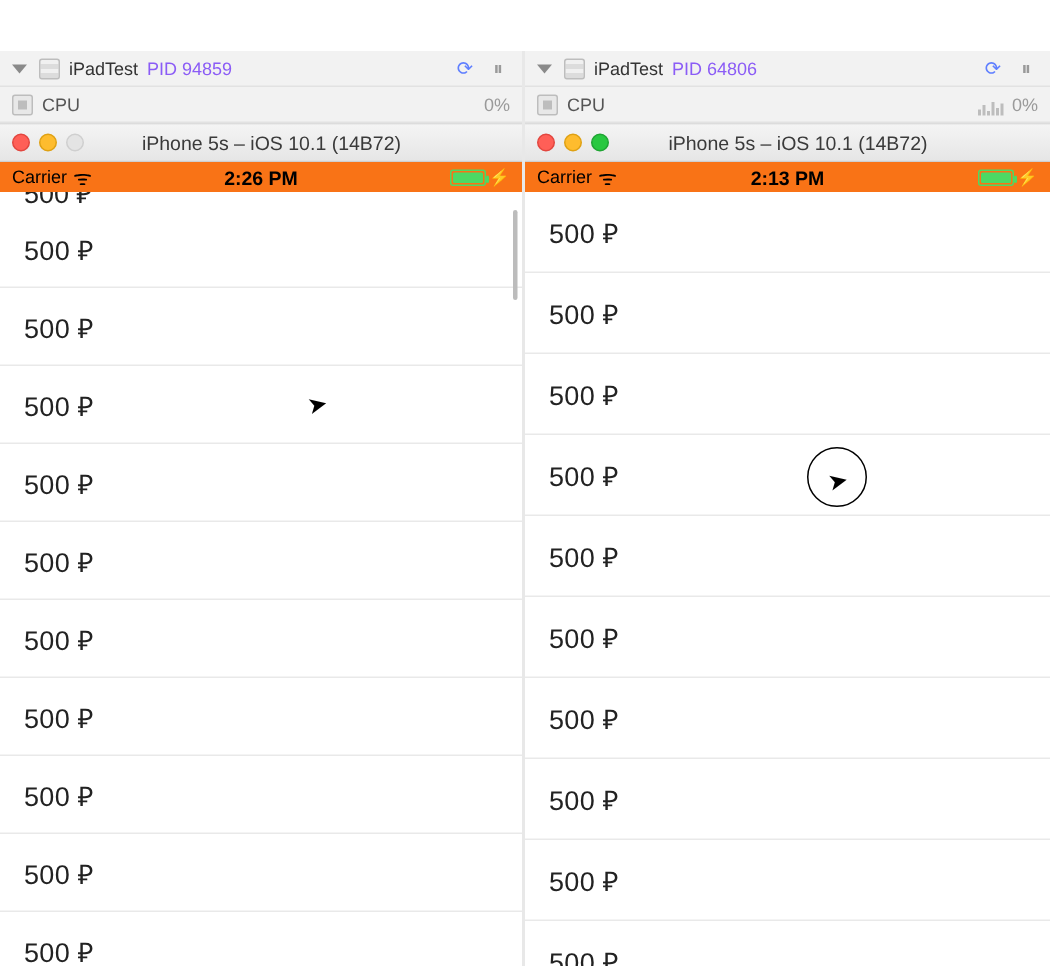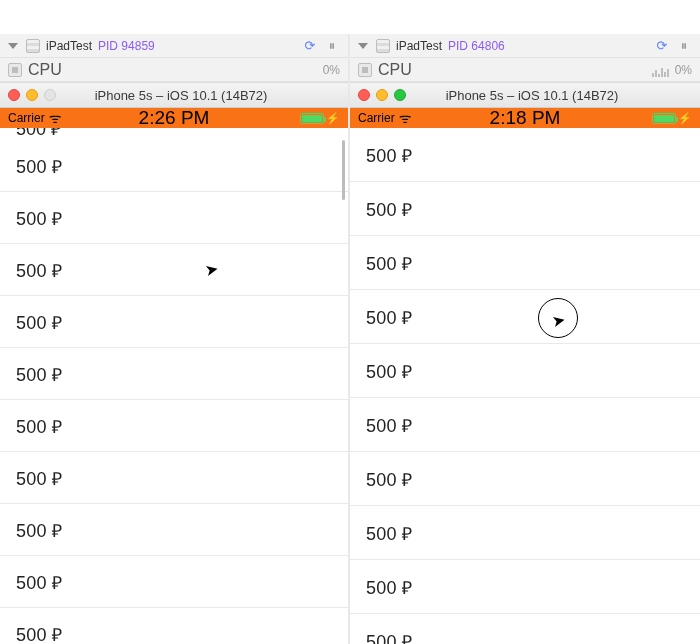--- a/index.html
+++ b/index.html
@@ -13,39 +13,39 @@
   .xrow { display: flex; align-items: center; height: 24px; padding: 0 8px; gap: 6px; border-bottom: 1px solid #e2e2e2; }
   .disclosure { width: 0; height: 0; border-left: 5px solid transparent; border-right: 5px solid transparent; border-top: 6px solid #8a8a8a; margin-right: 2px; }
   .proc-icon { width: 14px; height: 14px; border: 1px solid #bdbdbd; border-radius: 2px; background: repeating-linear-gradient(0deg,#dcdcdc 0 3px,#f0f0f0 3px 6px); }
   .proc-name { color: #333; font-weight: 500; }
   .pid { color: #8b5cf6; }
   .spacer { flex: 1; }
   .xicon { width: 16px; height: 16px; display: inline-flex; align-items: center; justify-content: center; color: #5f7fff; font-size: 13px; }
   .xicon.gray { color: #9a9a9a; }
   .cpu-icon { width: 14px; height: 14px; border: 1px solid #bdbdbd; border-radius: 2px; background: #e8e8e8; position: relative; }
   .cpu-icon::after { content:""; position:absolute; inset:3px; background:#bdbdbd; }
-  .cpu-label { color:#555; font-size:16px; }
+  .cpu-label { color:#555; font-size:12px; }
   .cpu-pct { color:#9a9a9a; font-size:12px; }
   .bars { display:flex; align-items:flex-end; gap:1px; height:14px; }
   .bars span { width:2px; background:#bdbdbd; }
 
   
   .simchrome { height: 26px; background: linear-gradient(#f4f4f4,#e6e6e6); border-top:1px solid #dcdcdc; border-bottom:1px solid #cfcfcf; display:flex; align-items:center; padding:0 8px; gap:6px; }
   .tl { width:12px; height:12px; border-radius:50%; }
   .tl.red { background:#ff5f57; border:1px solid #e2463f; }
   .tl.yellow { background:#febc2e; border:1px solid #dfa113; }
   .tl.green { background:#28c840; border:1px solid #1fa533; }
   .pane.left .tl.green { background:#e4e4e4; border:1px solid #cfcfcf; }
   .simtitle { flex:1; text-align:center; color:#3a3a3a; font-size:13px; margin-left:-40px; }
 
   
   .statusbar { height: 20px; background:#f97316; display:flex; align-items:center; padding:0 8px; font-size:12px; color:#000; position:relative; }
   .carrier { display:flex; align-items:center; gap:4px; font-size:12px; }
   .wifi { display:inline-block; font-size:14px; line-height:1; }
-  .stime { position:absolute; left:50%; transform:translateX(-50%); font-weight:400; font-size:19px; }
+  .stime { position:absolute; left:50%; transform:translateX(-50%); font-weight:700; font-size:13px; }
   .battwrap { margin-left:auto; display:flex; align-items:center; gap:2px; }
   .batt { width:24px; height:11px; border:1px solid #4cd964; border-radius:2px; position:relative; }
   .batt::before { content:""; position:absolute; right:-3px; top:3px; width:2px; height:5px; background:#4cd964; border-radius:1px; }
   .batt-fill { position:absolute; inset:1px; background:#4cd964; border-radius:1px; }
   .bolt { color:#000; font-size:11px; }
 
   
   .peek { height: 12px; overflow:hidden; border-bottom:0; }
   .peek .txt { transform: translateY(-12px); display:block; padding-left:16px; font-size:18px; font-weight:500; color:#222; }
 
@@ -178,21 +178,21 @@
       <span class="tl yellow"></span>
       <span class="tl green"></span>
       <span class="simtitle">iPhone 5s – iOS 10.1 (14B72)</span>
     </div>
 
     <div class="statusbar">
       <span class="carrier">
         <span>Carrier</span>
         <span class="wifi">ᯤ</span>
       </span>
-      <span class="stime">2:18 PM</span>
+      <span class="stime">2:13 PM</span>
       <span class="battwrap">
         <span class="batt">
             <span class="batt-fill"></span>
           </span>
         <span class="bolt">⚡</span>
       </span>
     </div>
 
     <div class="list">
       <div class="row">

